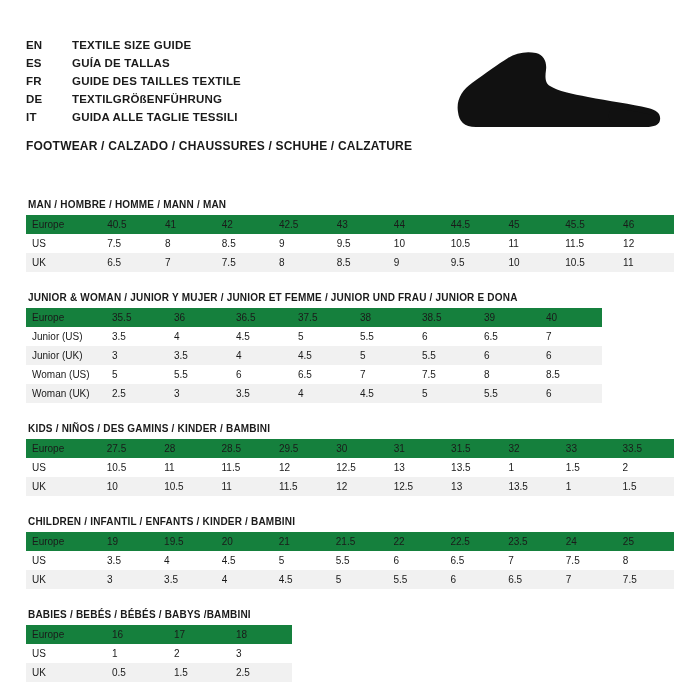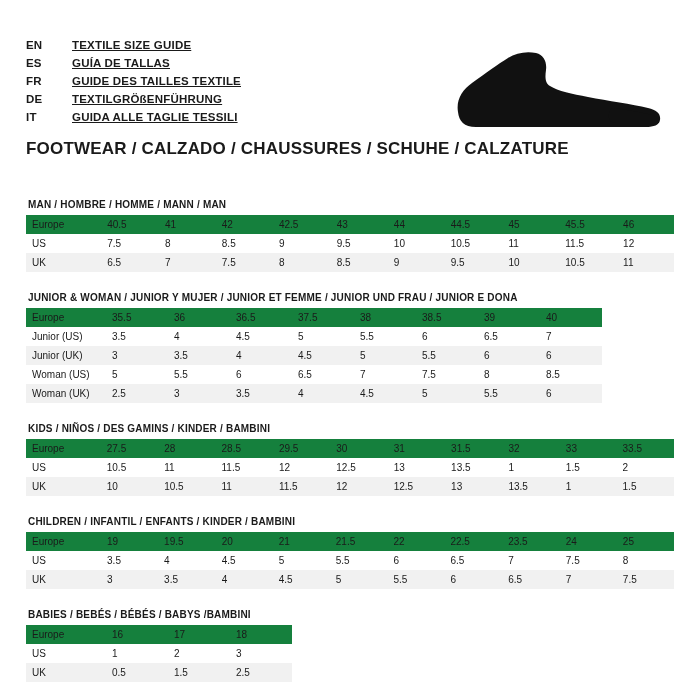--- a/index.html
+++ b/index.html
@@ -38,31 +38,30 @@
     padding: 1.5px 0;
     vertical-align: top;
     line-height: 15px;
   }
   .lang-code {
     width: 46px;
     color: #1a1a1a;
   }
   .lang-title {
     color: #1a1a1a;
-    text-decoration: underline;
   }
   .shoe-art {
     position: absolute;
     top: 14px;
     right: 8px;
     width: 220px;
     height: 82px;
   }
   .category-line {
-    font-size: 17px;
+    font-size: 12px;
     font-weight: bold;
     letter-spacing: 0.2px;
     margin-top: 13px;
     margin-left: 0px;
   }
 
   
   .blocks {
     margin-top: 45px;
   }

